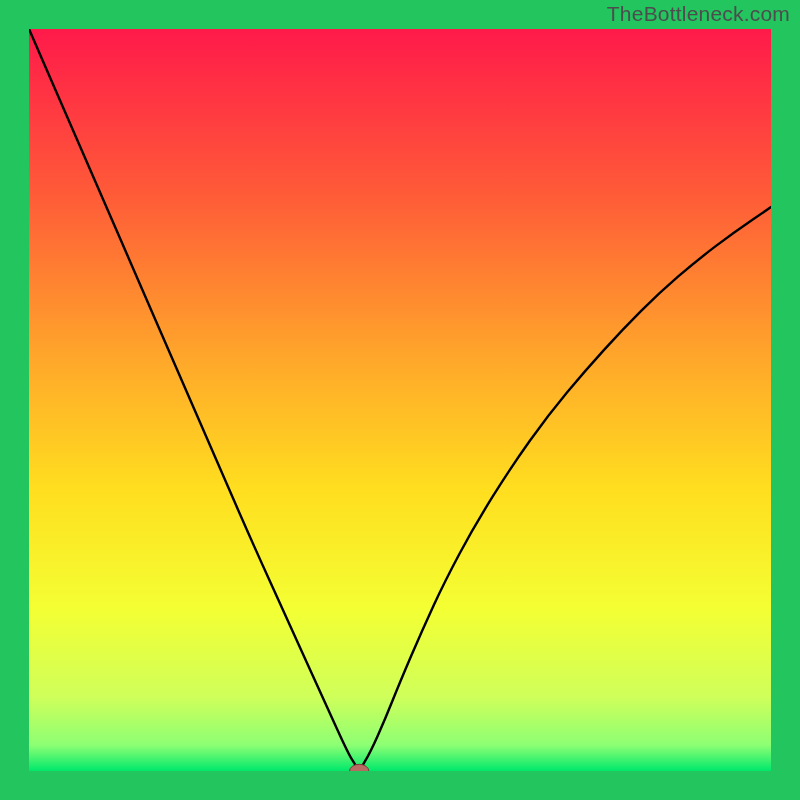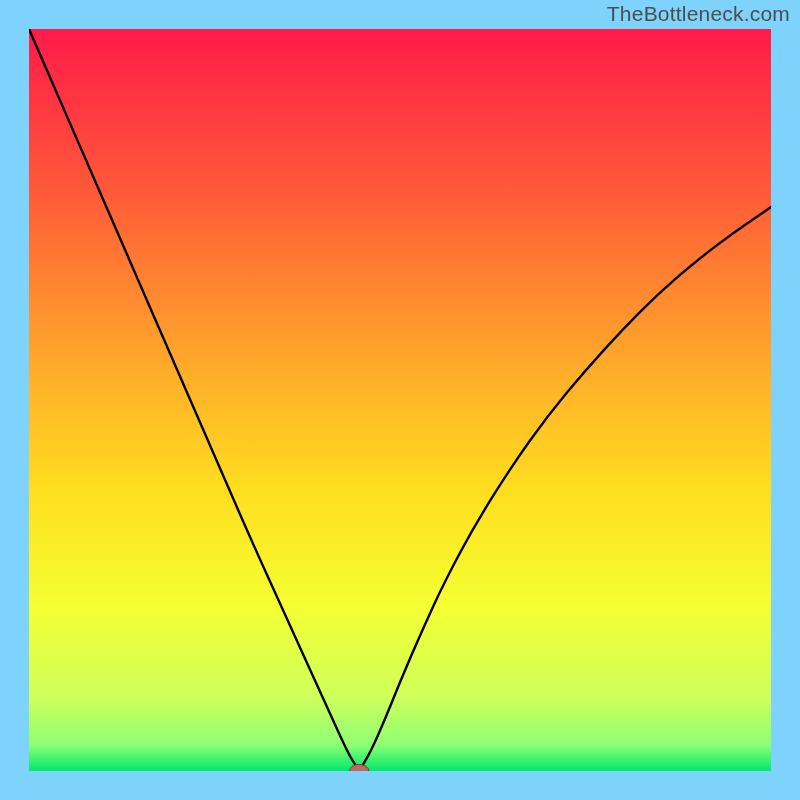--- a/index.html
+++ b/index.html
@@ -8,21 +8,21 @@
     width: 800px;
     height: 800px;
     background: #000;
     font-family: Arial, Helvetica, sans-serif;
     overflow: hidden;
   }
   .frame {
     position: relative;
     width: 800px;
     height: 800px;
-    background: #7dd3fc;
+    background: #22c55e;
   }
   .attribution {
     position: absolute;
     top: 2px;
     right: 10px;
     color: #4d4d4d;
     font-size: 21px;
     font-weight: 500;
     letter-spacing: 0.2px;
     z-index: 10;

